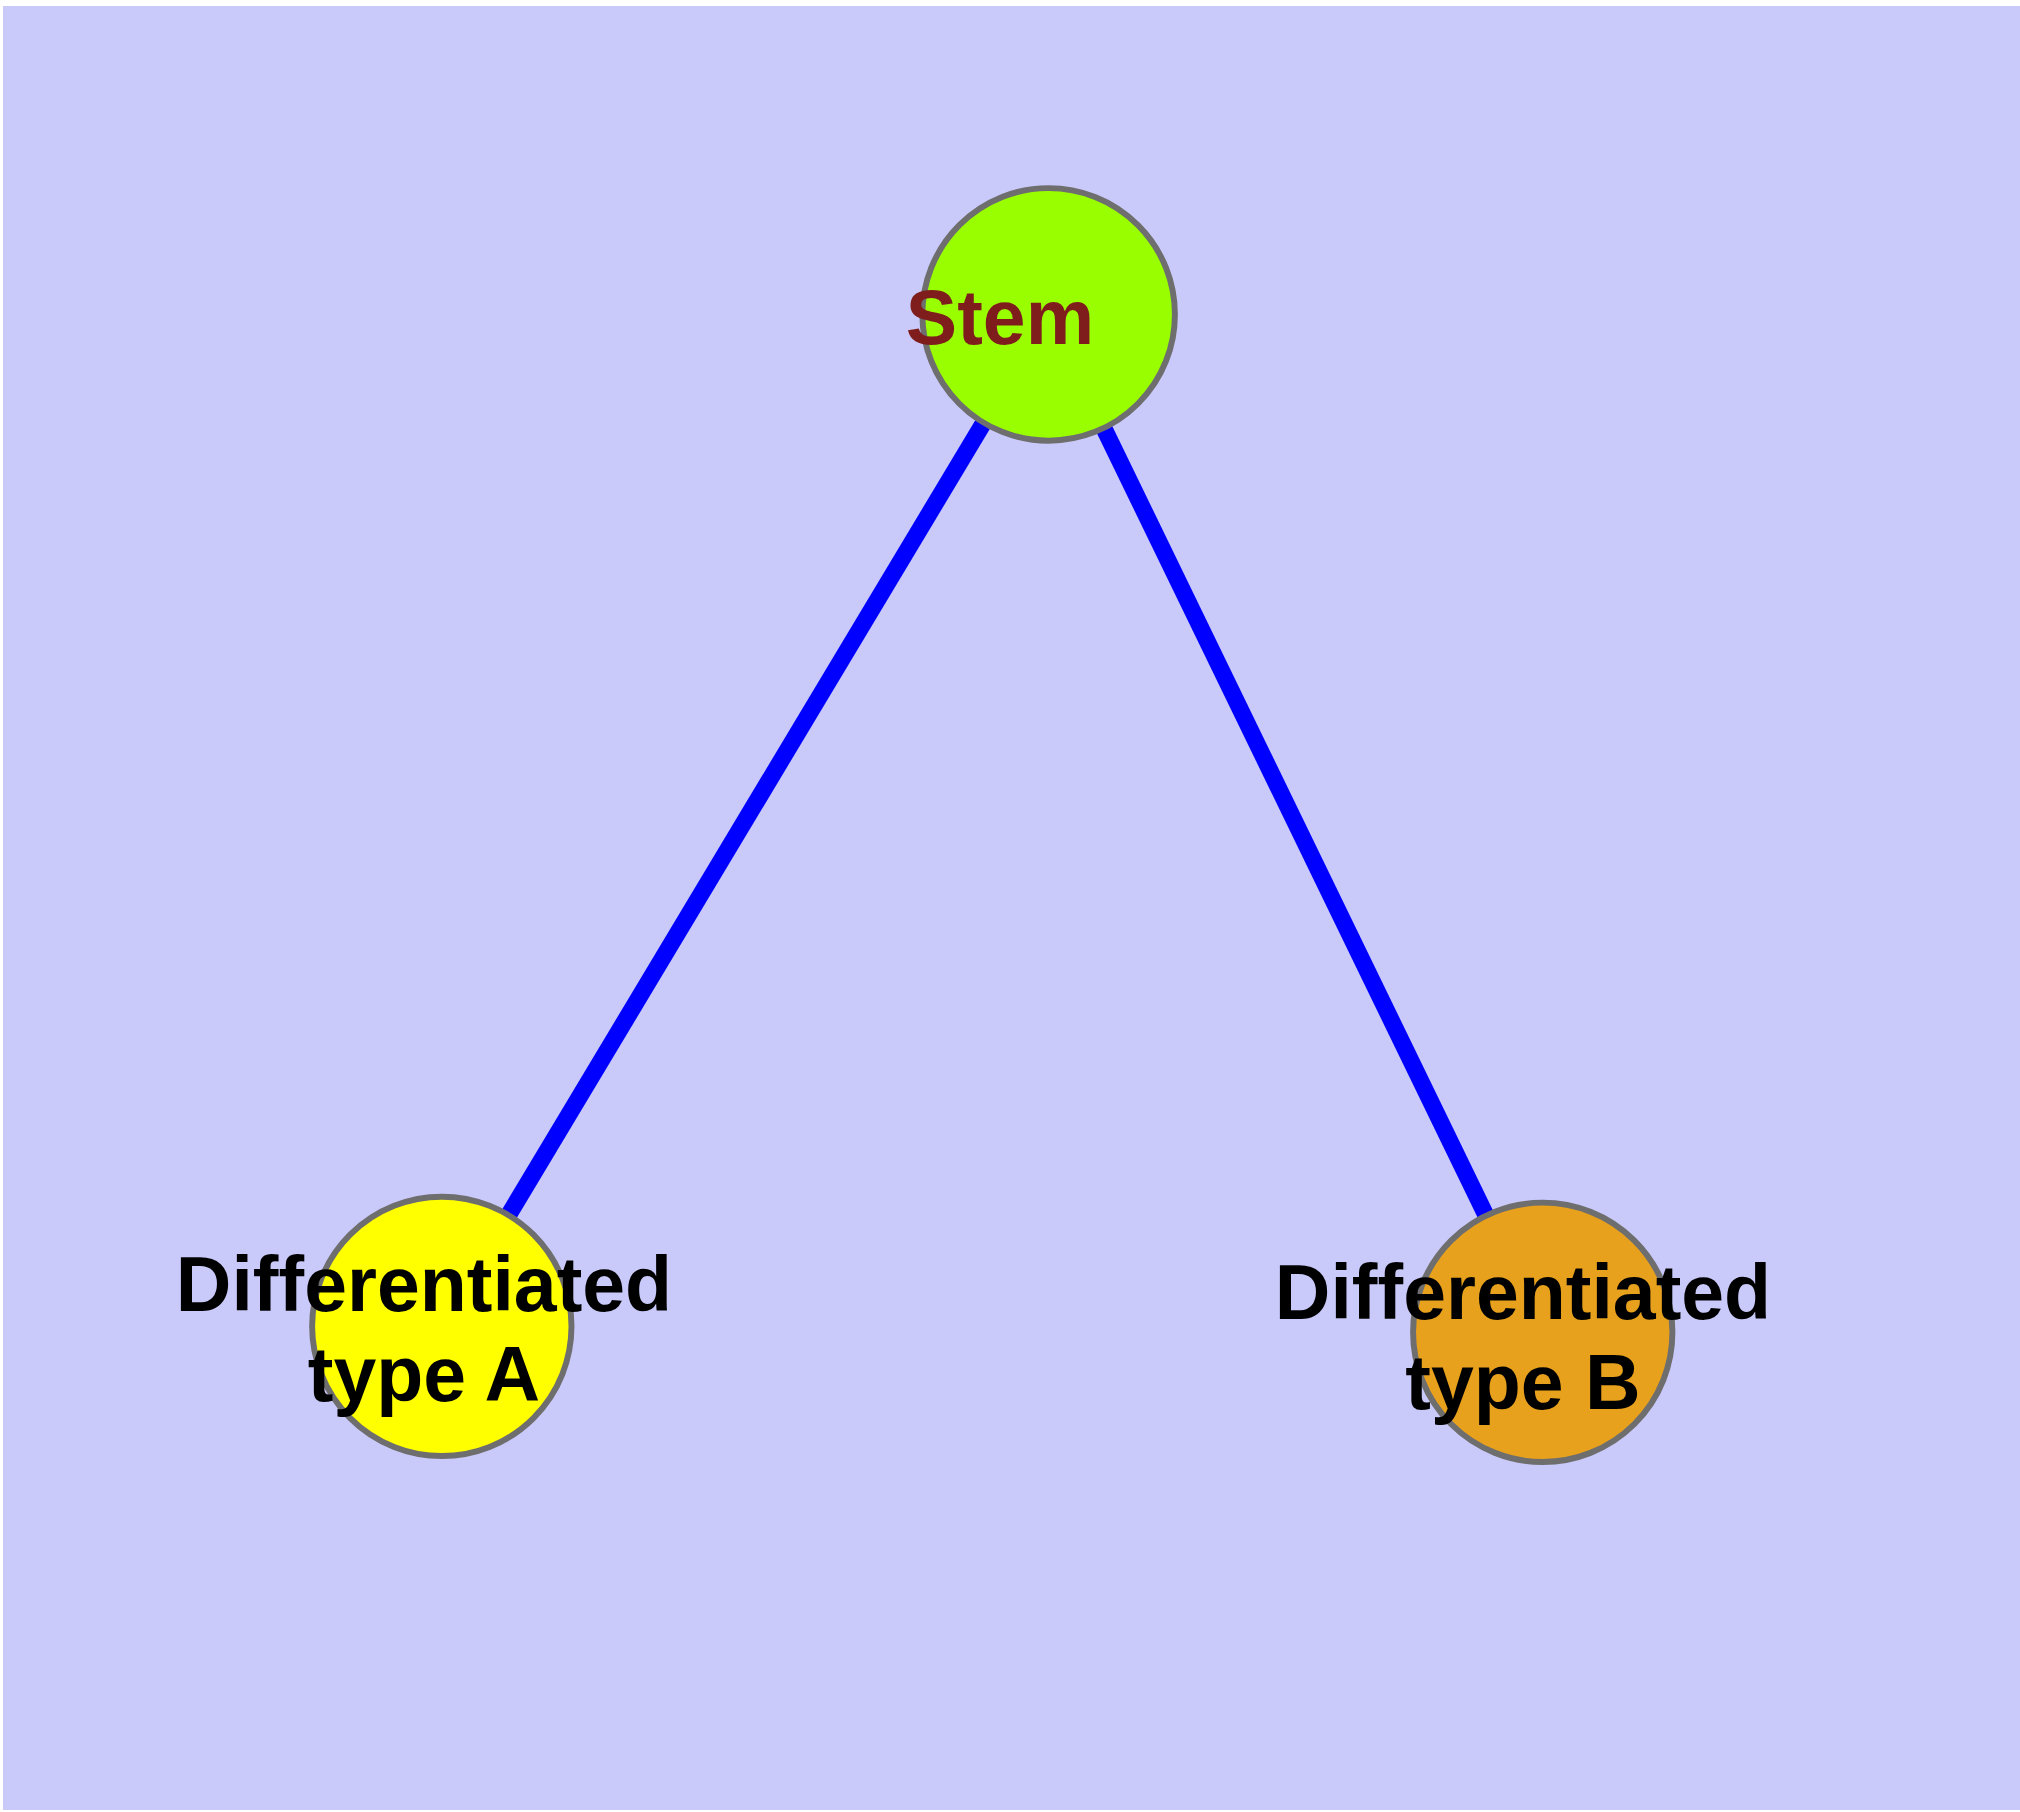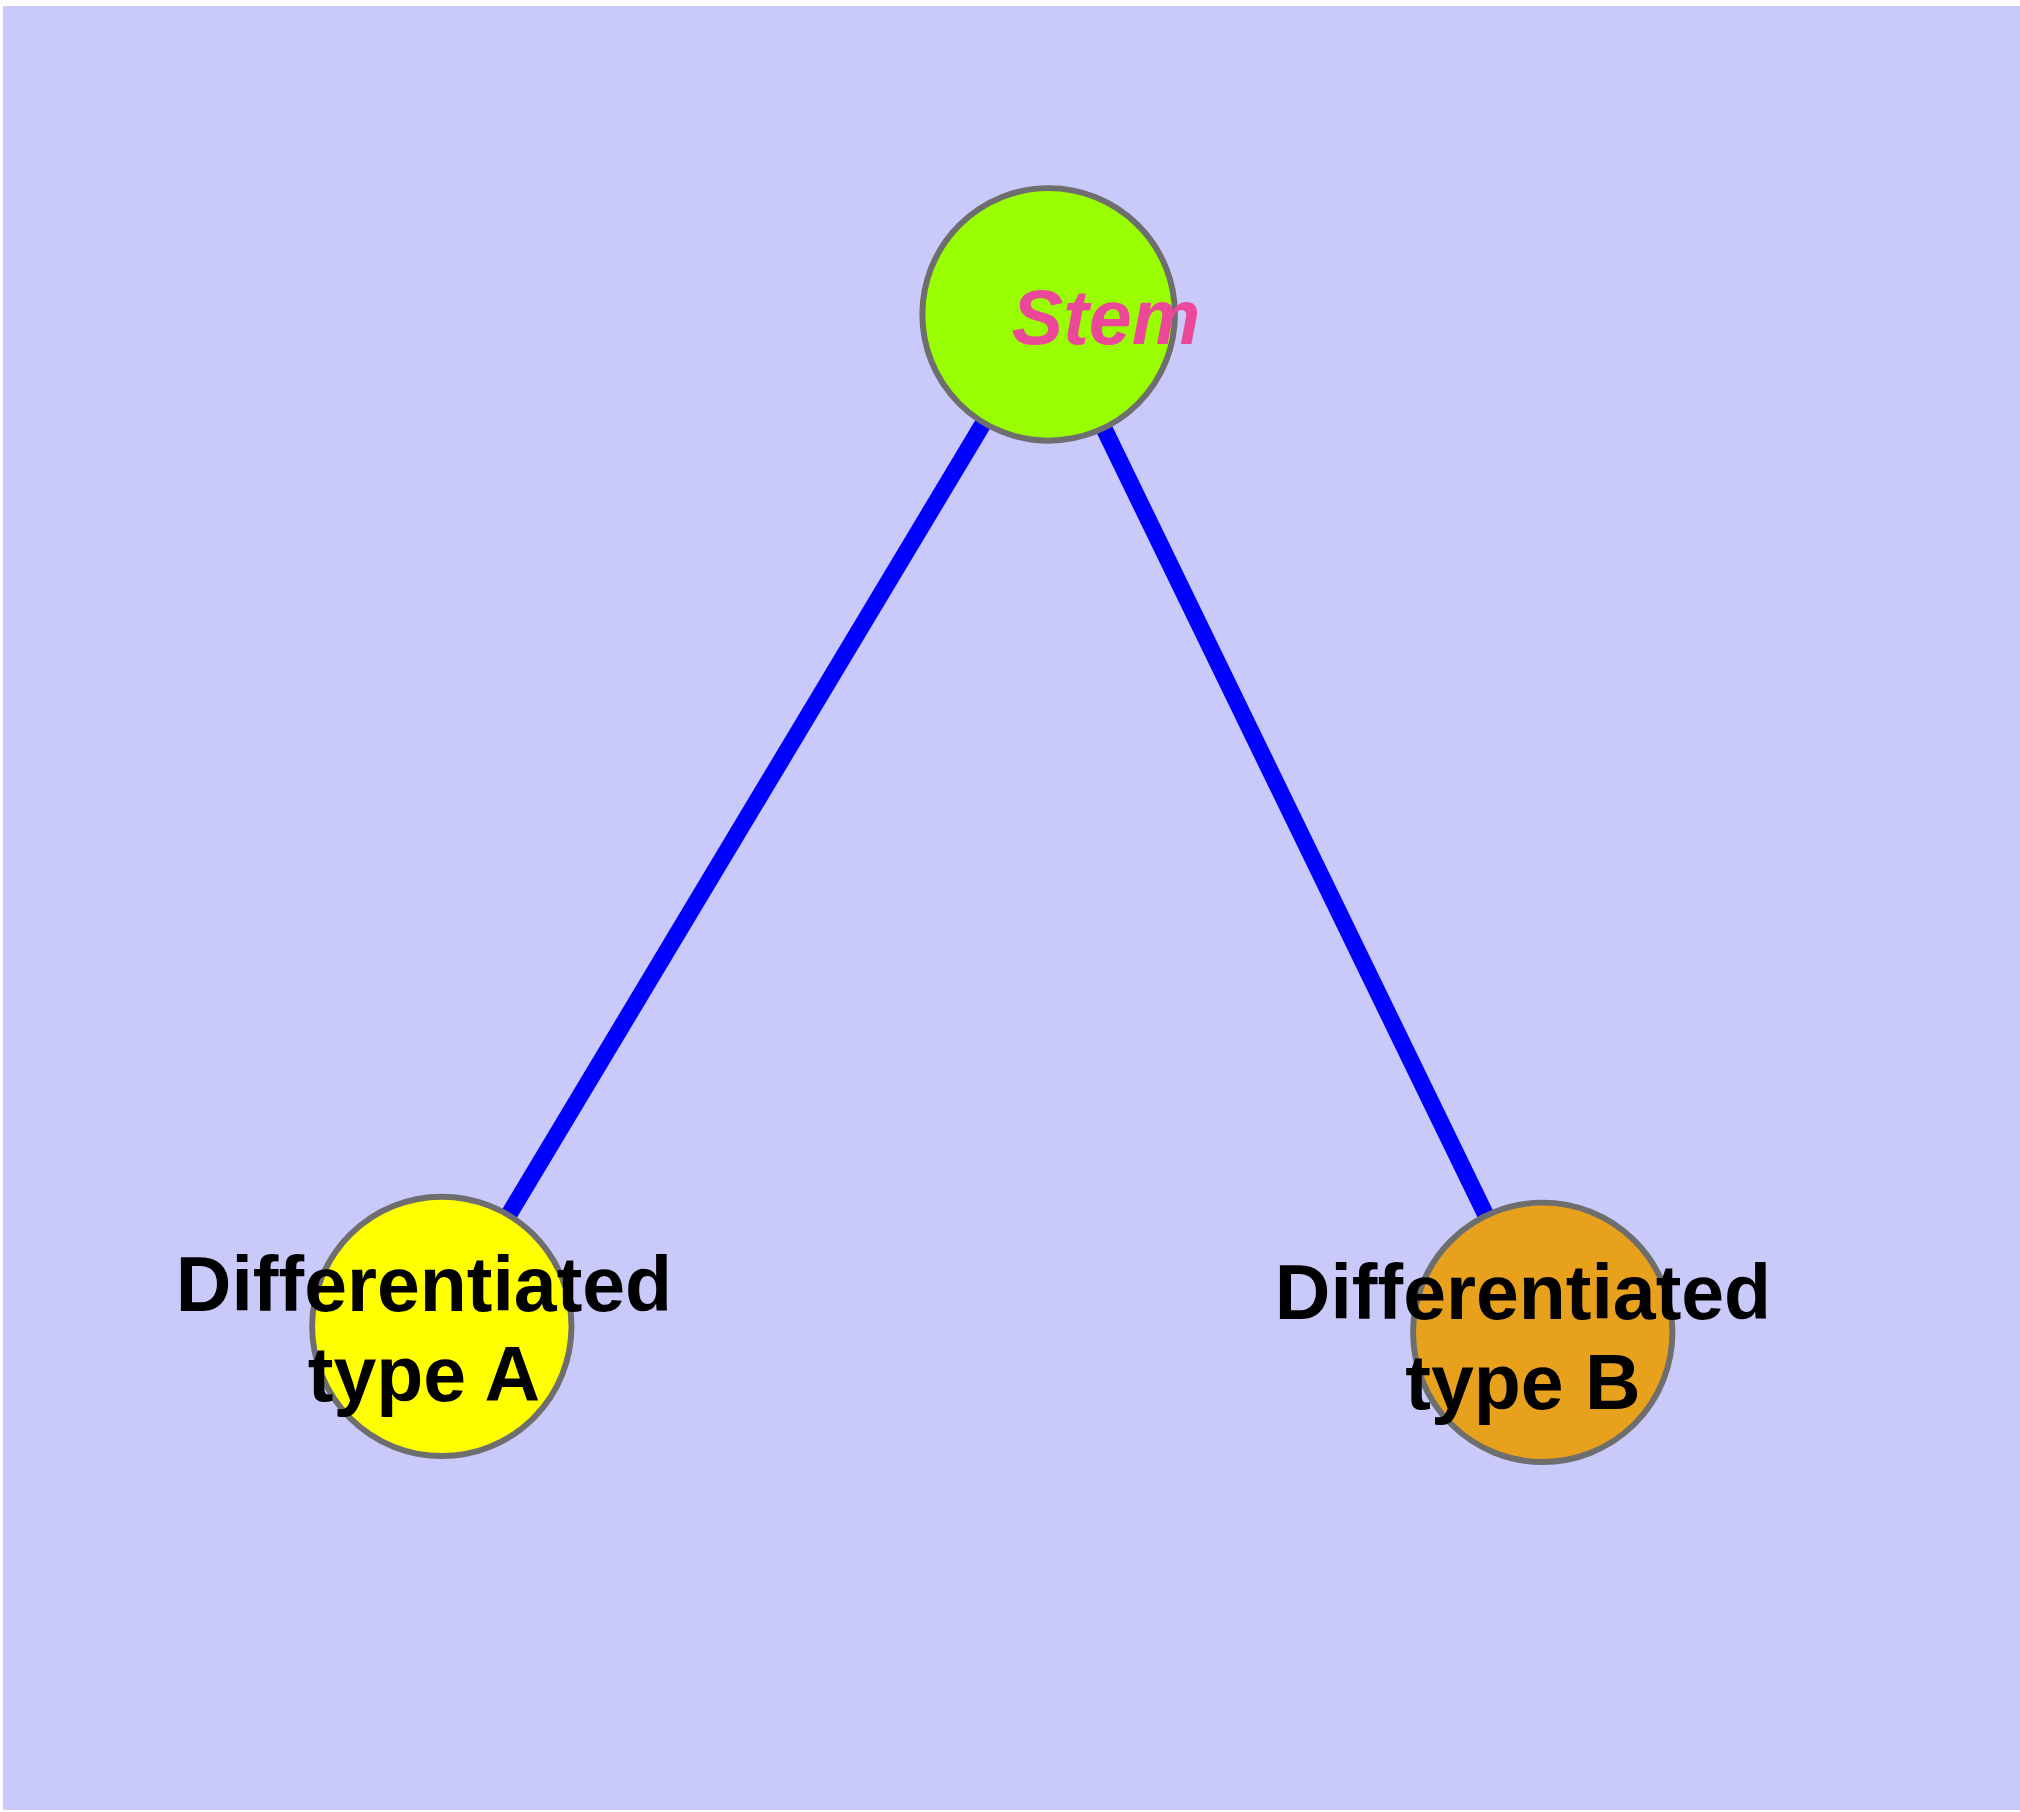--- a/index.html
+++ b/index.html
@@ -55,20 +55,20 @@
 <div class="page">
   <div class="panel" id="panel" style="background: rgb(201, 201, 250);"></div>
   <svg id="graph-svg" xmlns="http://www.w3.org/2000/svg" viewBox="0 0 2384 2138">
       <line x1="1237" y1="371" x2="521" y2="1565" stroke="#0000FF" stroke-width="20"></line>
       <line x1="1237" y1="371" x2="1820" y2="1572" stroke="#0000FF" stroke-width="20"></line>
       <circle cx="1237" cy="371" r="149" fill="#99FE00" stroke="#6E6E6E" stroke-width="7"></circle>
       <circle cx="521" cy="1565" r="153" fill="#FFFF00" stroke="#6E6E6E" stroke-width="7"></circle>
       <circle cx="1820" cy="1572" r="153" fill="#E8A11D" stroke="#6E6E6E" stroke-width="7"></circle>
     </svg>
   <div id="labels-layer">
-      <div class="node-label" style="left: 1106px; top: 317px; color: #ec4899; font-style: italic;">Stem</div>
+      <div class="node-label" style="left: 1000px; top: 317px; color: #7f1d1d;">Stem</div>
       <div class="node-label" style="left: 424px; top: 1329px; color: rgb(0, 0, 0);">Differentiated
 type A</div>
       <div class="node-label" style="left: 1523px; top: 1337px; color: rgb(0, 0, 0);">Differentiated
 type B</div>
     </div>
 </div>
 
 
 </body></html>

